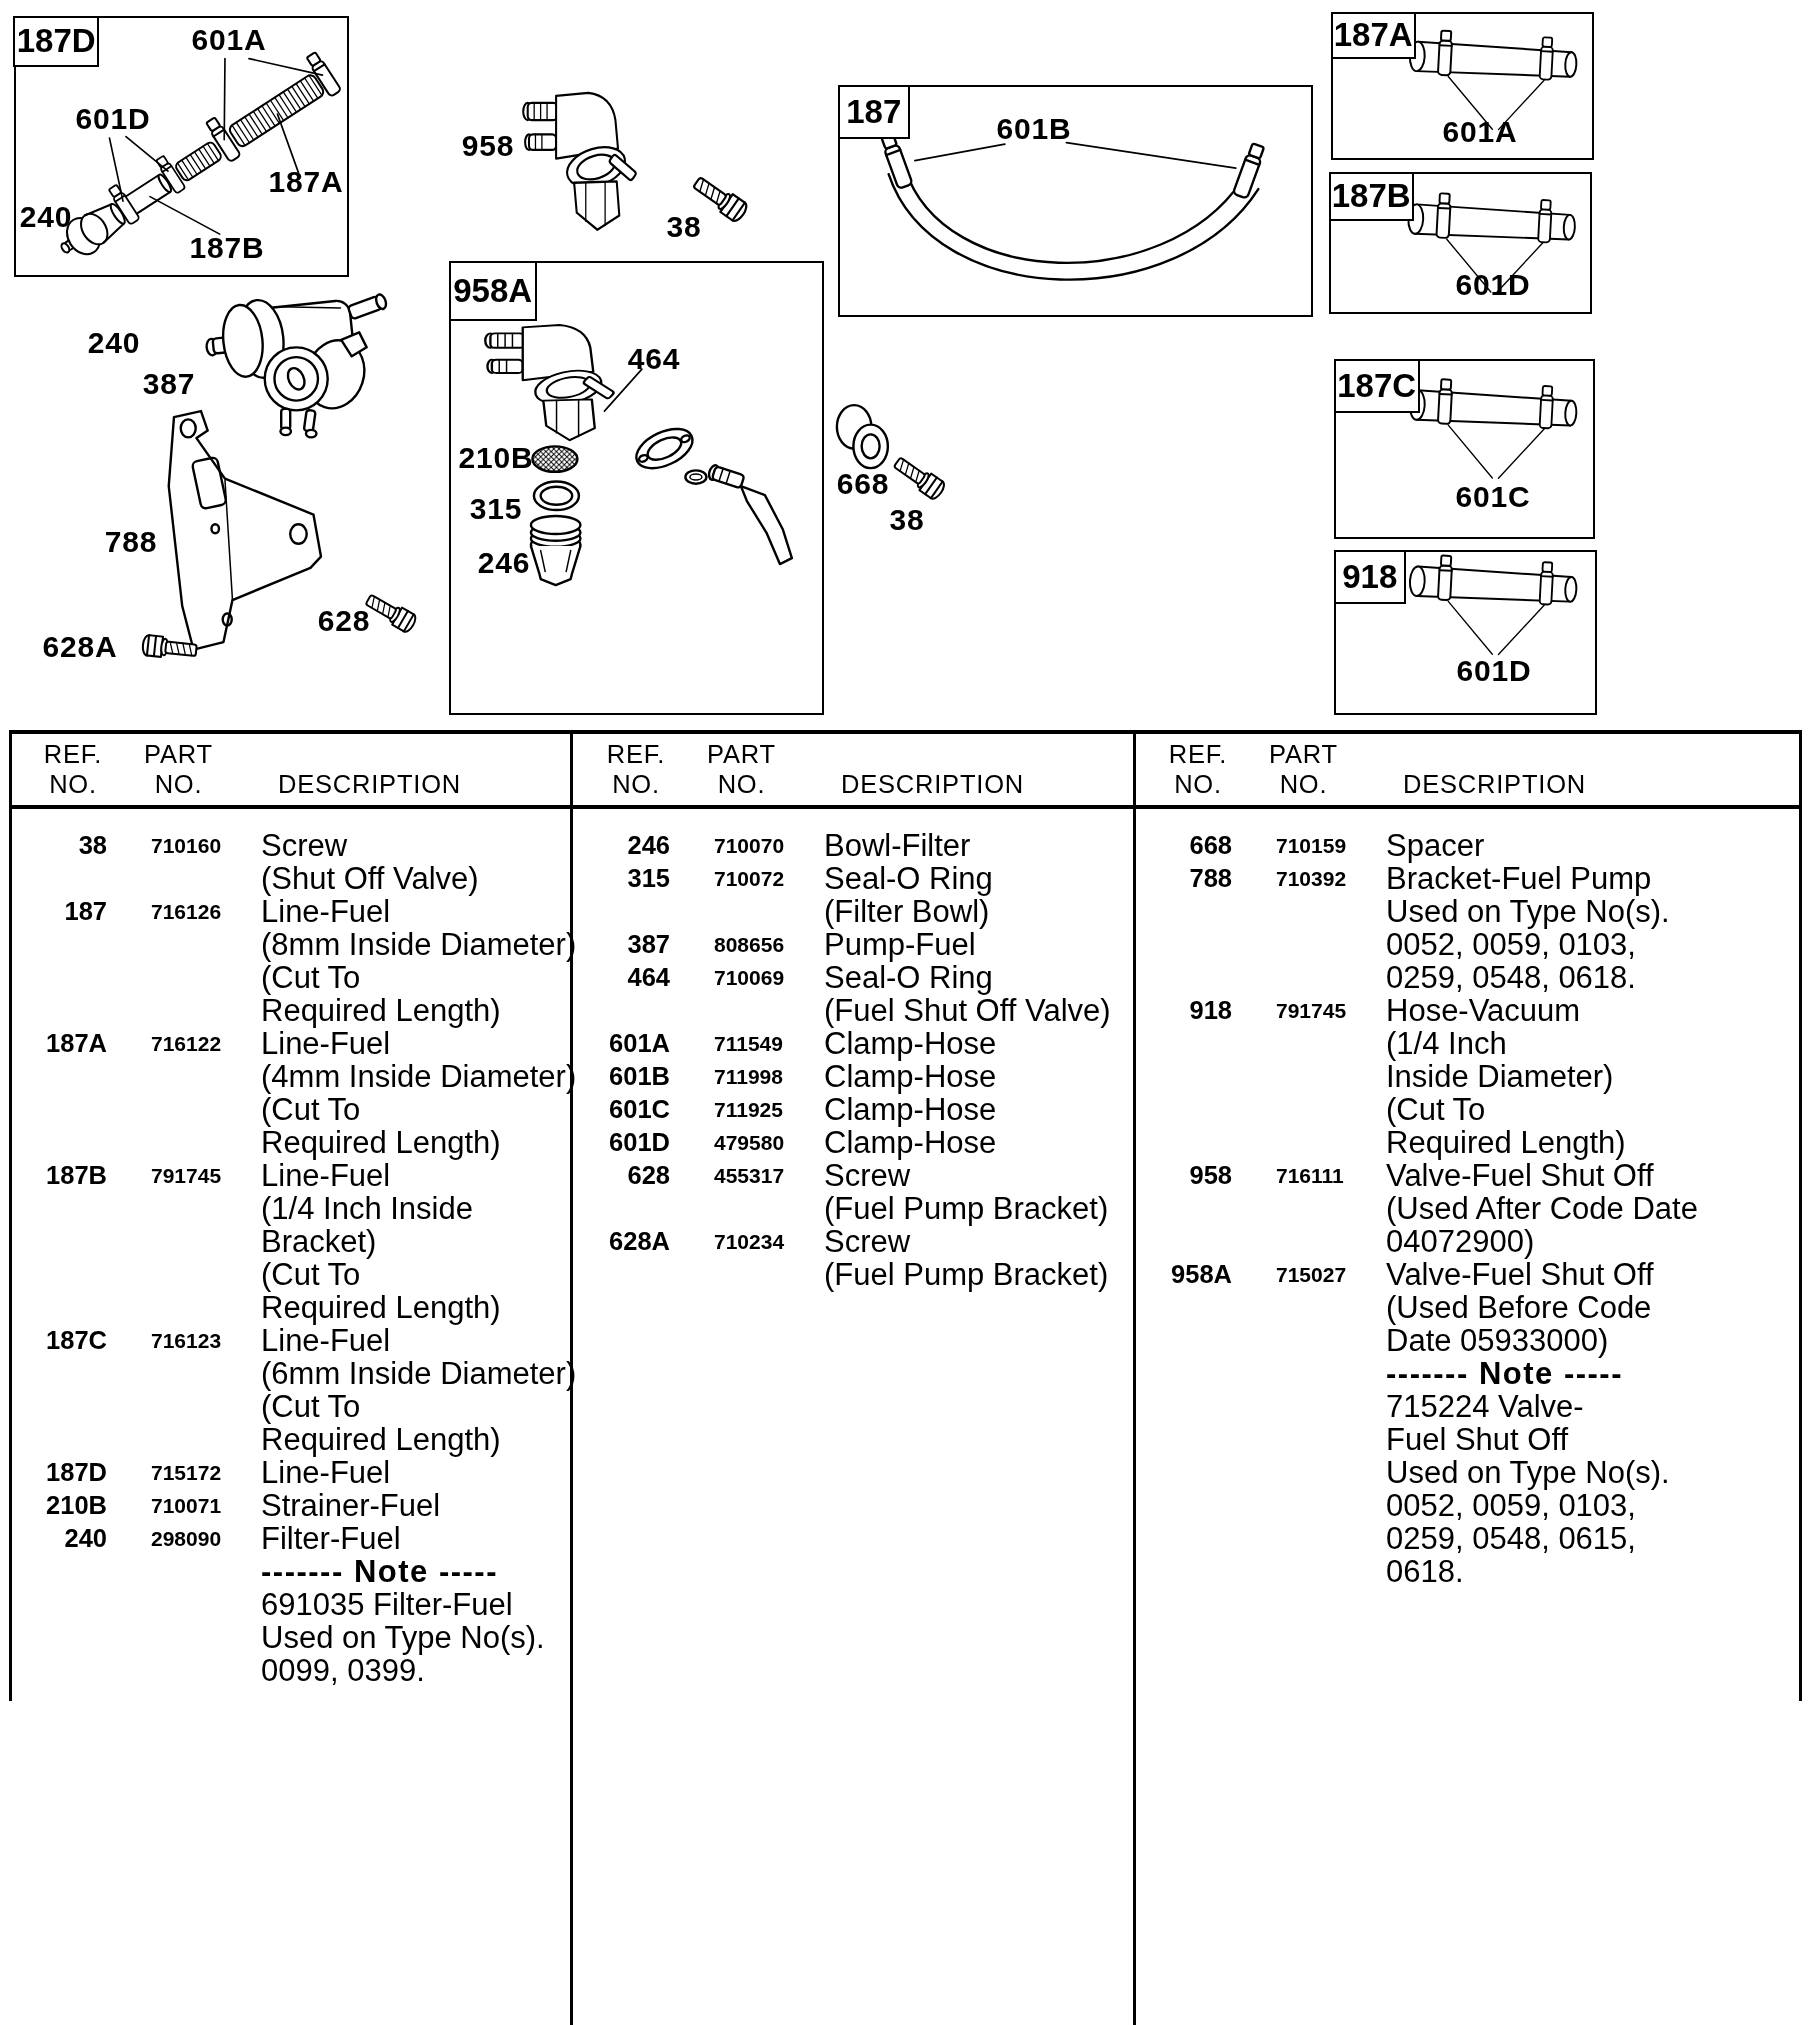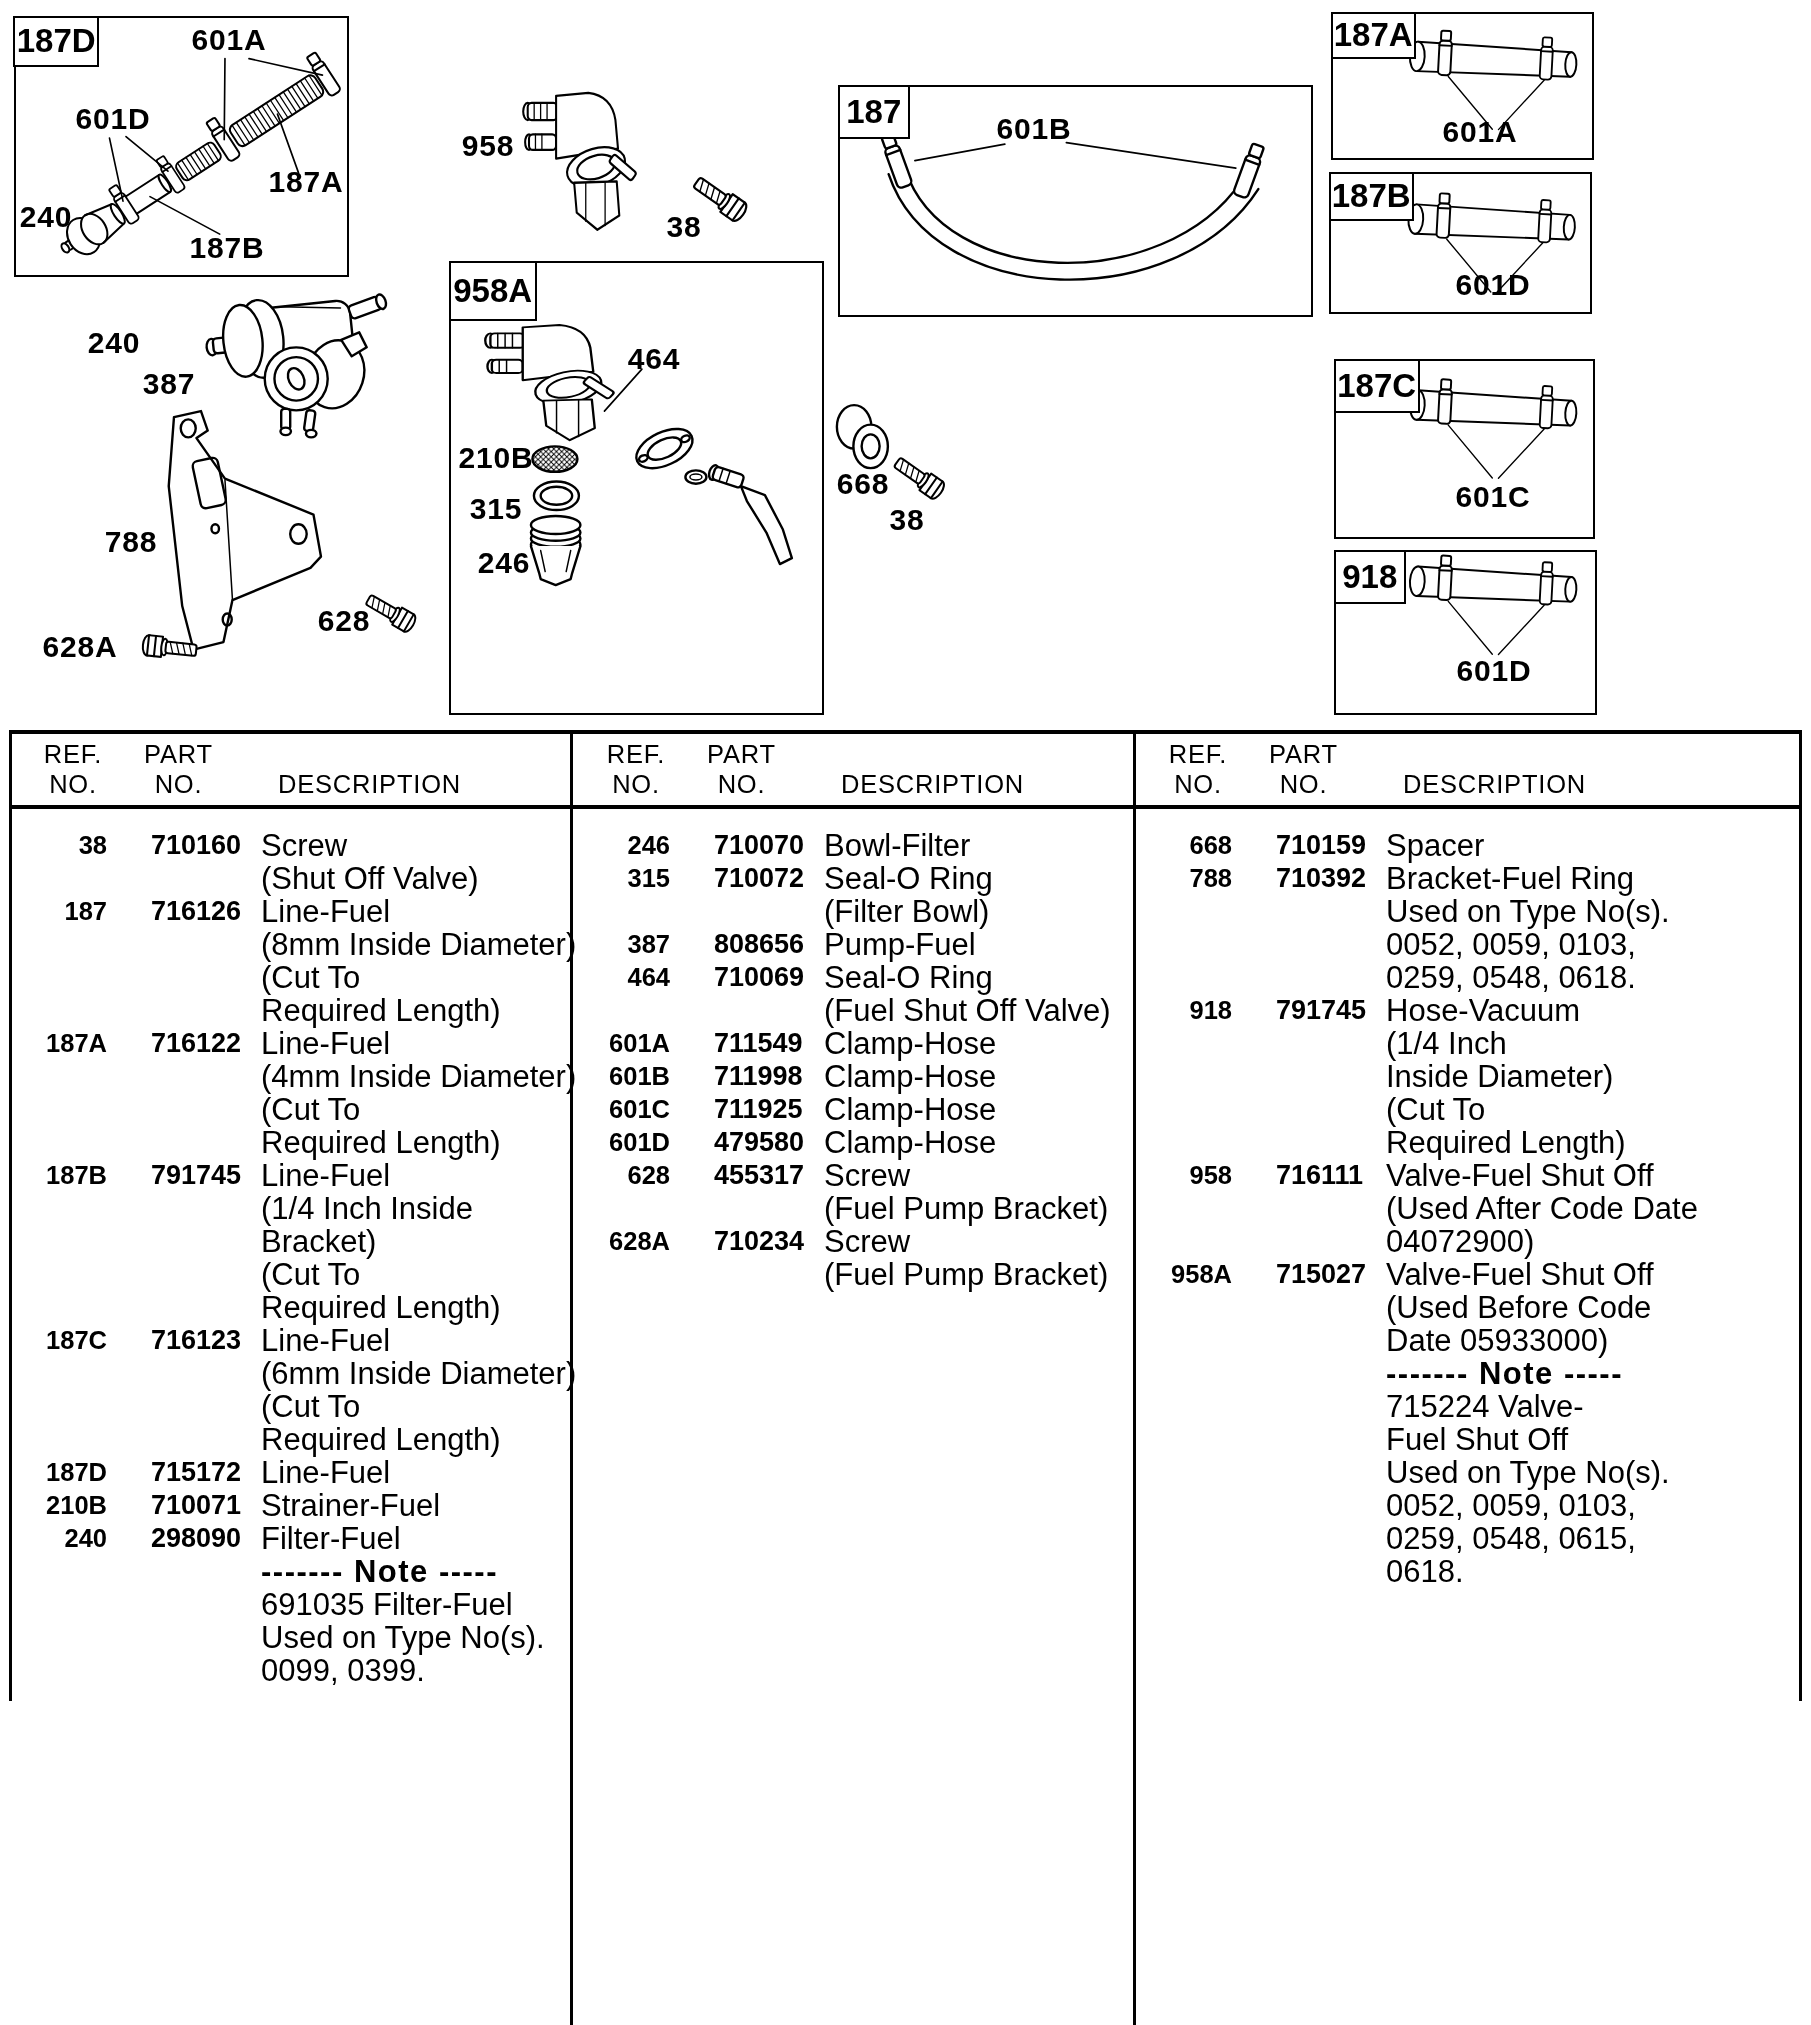--- a/index.html
+++ b/index.html
@@ -13,21 +13,21 @@
   .callout{position:absolute;transform:translate(-50%,-50%);font-weight:bold;
         font-size:30px;white-space:nowrap;letter-spacing:0.8px}
   #art{position:absolute;left:0;top:0}
   
   .tline{position:absolute;background:#000}
   .tgroup{position:absolute;top:730px}
   .hc{position:absolute;text-align:center;font-size:25.5px;line-height:30px;top:9px;letter-spacing:0.8px}
   .rows{position:absolute;top:99px;left:0;right:0}
   .trow{display:grid;grid-template-columns:98px 154px 1fr}
   .c-ref{text-align:right;font-weight:bold;font-size:25.5px;line-height:33px}
-  .c-part{padding-left:44px;font-weight:bold;font-size:27px;line-height:33px}
+  .c-part{padding-left:44px;font-weight:bold;font-size:21px;line-height:33px}
   .c-desc{font-size:31px;line-height:33px}
   .dline{white-space:nowrap}
   .dline.note{font-weight:bold;letter-spacing:1.5px}
   .b{font-weight:normal}
 </style>
 </head>
 <body>
 
 <div id="page">
 
@@ -463,21 +463,21 @@
           <div class="c-ref">668</div>
           <div class="c-part">710159</div>
           <div class="c-desc">
             <div class="dline">Spacer</div>
           </div>
         </div>
         <div class="trow">
           <div class="c-ref">788</div>
           <div class="c-part">710392</div>
           <div class="c-desc">
-            <div class="dline">Bracket-Fuel Ring</div>
+            <div class="dline">Bracket-Fuel Pump</div>
             <div class="dline">Used on Type No(s).</div>
             <div class="dline">0052, 0059, 0103,</div>
             <div class="dline">0259, 0548, 0618.</div>
           </div>
         </div>
         <div class="trow">
           <div class="c-ref">918</div>
           <div class="c-part">791745</div>
           <div class="c-desc">
             <div class="dline">Hose-Vacuum</div>

